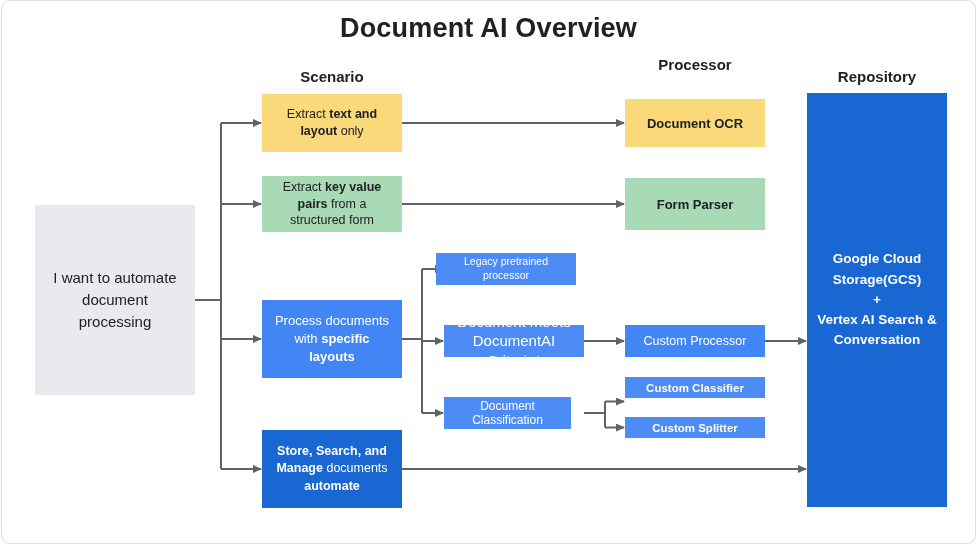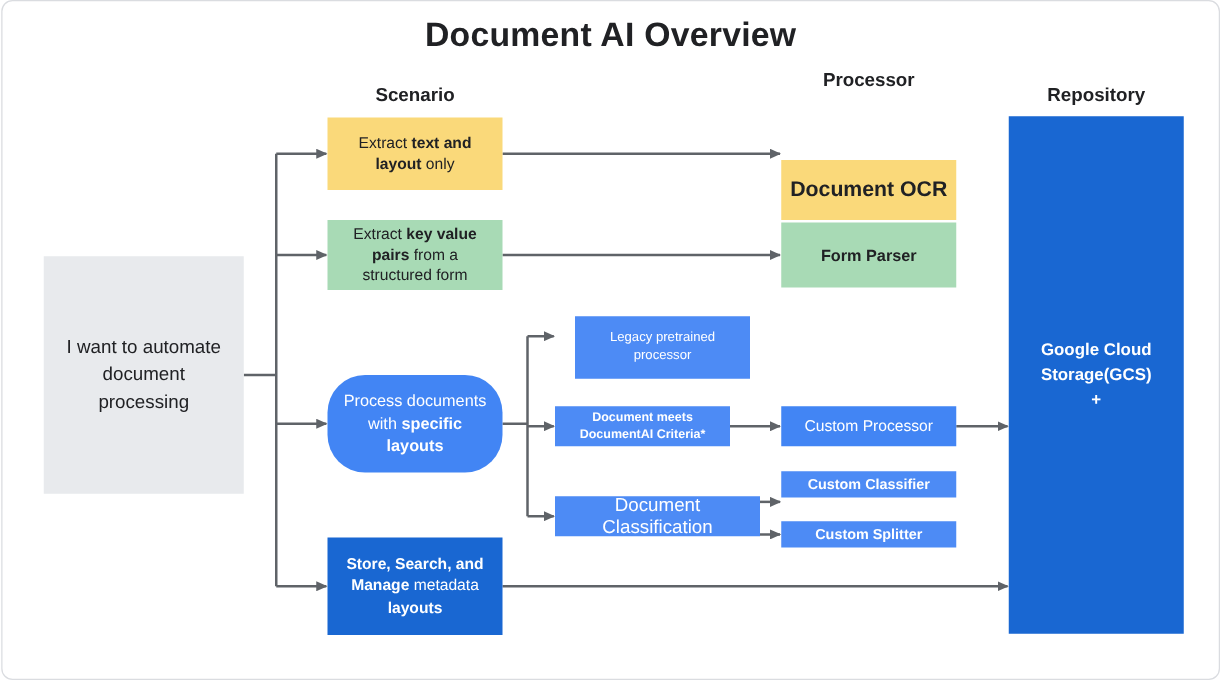--- a/index.html
+++ b/index.html
@@ -30,26 +30,26 @@
   .gray {background:var(--gray_box,#E8EAED);color:var(--text_dark,#202124);}
   .yellow{background:var(--yellow,#FAD97A);color:var(--text_dark,#202124);}
   .green {background:var(--green,#A8DAB5);color:var(--text_dark,#202124);}
   .blue  {background:var(--blue,#4285F4);color:#fff;}
   .bluel {background:var(--blue_light,#4D8BF5);color:#fff;}
   .dblue {background:var(--dark_blue,#1967D2);color:#fff;}
 
   .n-intent{left:35px;top:205px;width:160px;height:190px;font-size:15px;line-height:1.45;padding:0 12px;}
   .n-s1{left:262px;top:94px;width:140px;height:58px;font-size:12.5px;line-height:1.35;padding:4px 14px;}
   .n-s2{left:262px;top:176px;width:140px;height:56px;font-size:12.5px;line-height:1.35;padding:4px 20px;}
-  .n-s3{left:262px;top:300px;width:140px;height:78px;font-size:13px;line-height:1.4;padding:4px 10px;border-radius:30px;}
+  .n-s3{left:262px;top:300px;width:140px;height:78px;font-size:13px;line-height:1.4;padding:4px 10px;}
   .n-s4{left:262px;top:430px;width:140px;height:78px;font-size:12.5px;line-height:1.4;padding:4px 12px;}
-  .n-legacy{left:460px;top:253px;width:140px;height:50px;font-size:10.5px;line-height:1.3;padding:2px 5px;}
-  .n-meets{left:444px;top:325px;width:140px;height:32px;font-size:10px;line-height:1.3;padding:2px 8px;font-weight:bold;}
-  .n-class{left:444px;top:397px;width:164px;height:32px;font-size:15px;padding:2px 24px;}
-  .n-ocr{left:625px;top:99px;width:140px;height:48px;font-size:17px;font-weight:bold;margin-top:29px;}
+  .n-legacy{left:436px;top:253px;width:140px;height:32px;font-size:10.5px;line-height:1.3;padding:2px 5px;}
+  .n-meets{left:444px;top:325px;width:140px;height:32px;font-size:15px;line-height:1.3;padding:2px 8px;}
+  .n-class{left:444px;top:397px;width:127px;height:32px;font-size:12px;padding:2px 24px;}
+  .n-ocr{left:625px;top:99px;width:140px;height:48px;font-size:13px;font-weight:bold;}
   .n-form{left:625px;top:178px;width:140px;height:52px;font-size:13px;font-weight:bold;}
   .n-cproc{left:625px;top:325px;width:140px;height:32px;font-size:12.5px;font-weight:normal;}
   .n-cclass{left:625px;top:377px;width:140px;height:21px;font-size:11.5px;font-weight:bold;}
   .n-csplit{left:625px;top:417px;width:140px;height:21px;font-size:11.5px;font-weight:bold;}
   .n-repo{left:807px;top:93px;width:140px;height:414px;font-size:13.5px;font-weight:bold;line-height:1.5;padding:0 8px;}
   .repo-plus{display:block;}
 
   .connectors{position:absolute;left:0;top:0;pointer-events:none;}
 </style>
 </head>
@@ -110,21 +110,21 @@
 
   <div class="node green n-s2">
     <span><span>Extract </span><b>key value pairs</b><span> from a structured form</span><b></b></span>
   </div>
 
   <div class="node blue n-s3">
     <span><span>Process documents with </span><b>specific layouts</b><span></span><b></b></span>
   </div>
 
   <div class="node dblue n-s4">
-    <span><span></span><b>Store, Search, and Manage</b><span> metadata </span><b>layouts</b></span>
+    <span><span></span><b>Store, Search, and Manage</b><span> documents </span><b>automate</b></span>
   </div>
 
   <div class="node bluel n-legacy">
     <span>Legacy pretrained processor</span>
   </div>
 
   <div class="node bluel n-meets">
     <span>Document meets DocumentAI Criteria*</span>
   </div>
 
@@ -149,15 +149,16 @@
   </div>
 
   <div class="node bluel n-csplit">
     <span>Custom Splitter</span>
   </div>
 
   <div class="node dblue n-repo">
     <span>
       <span class="repo-plus">Google Cloud Storage(GCS)</span>
       <span class="repo-plus">+</span>
+      <span class="repo-plus">Vertex AI Search &amp; Conversation</span>
     </span>
   </div>
 </div>
 
 </body></html>

